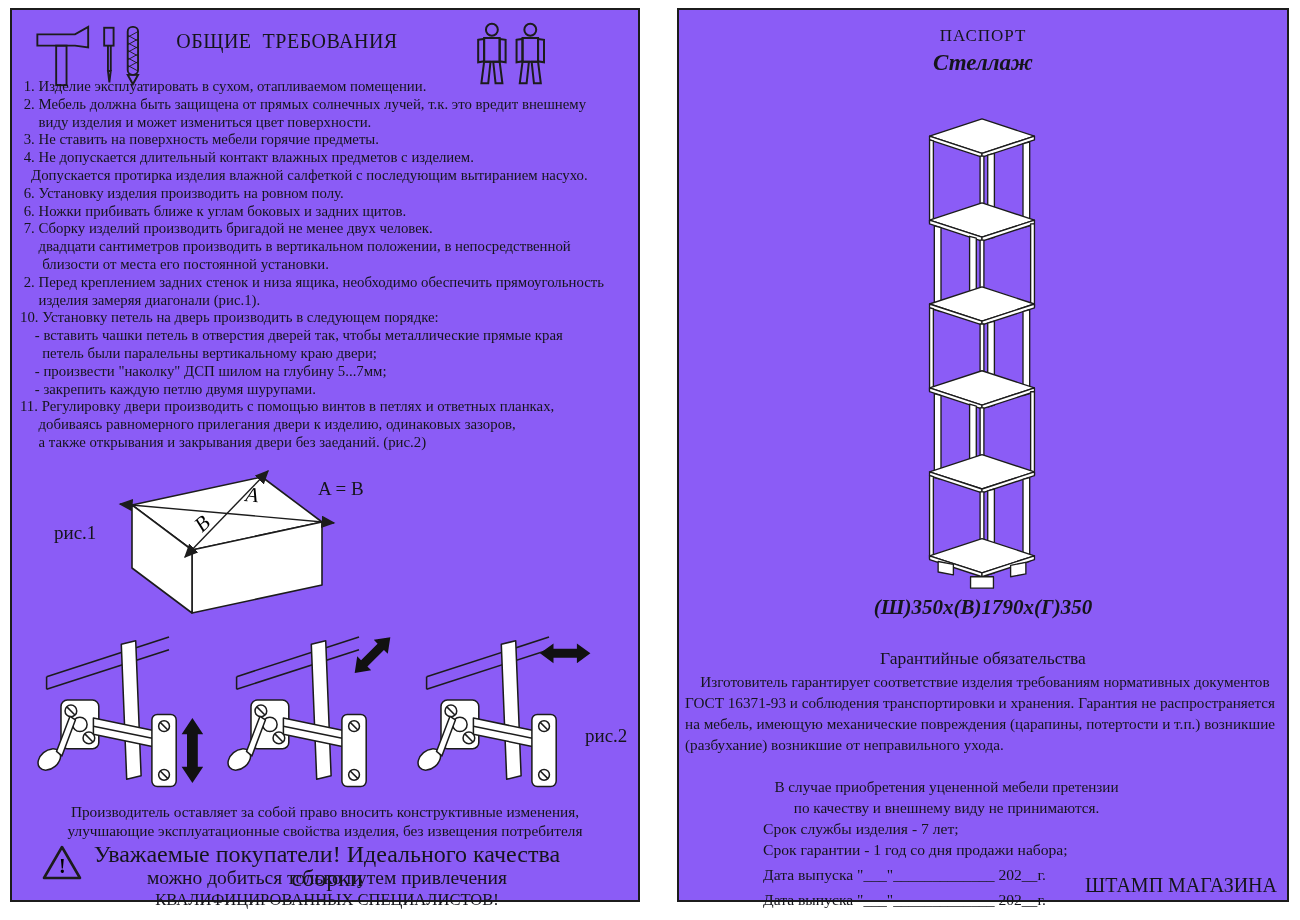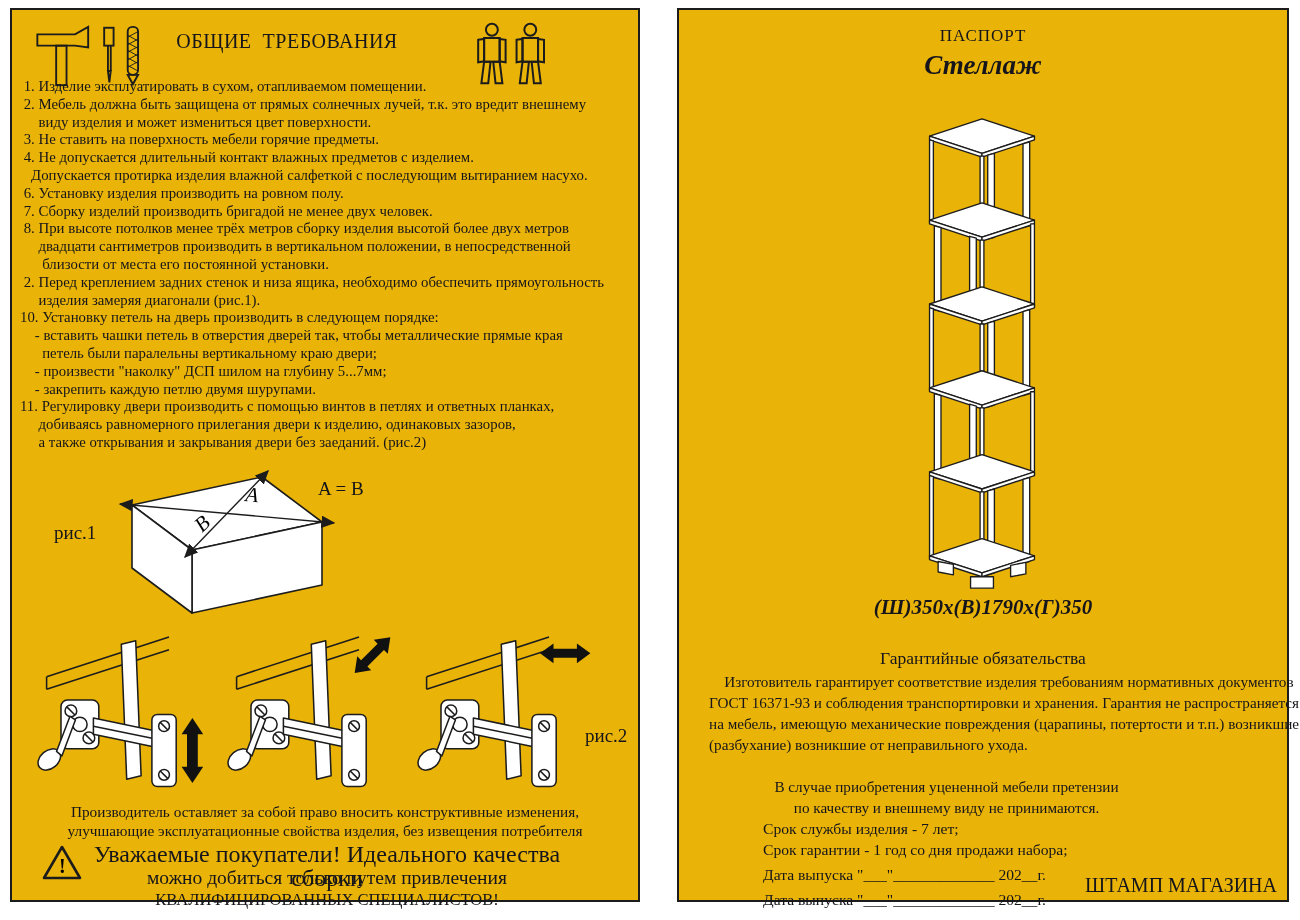--- a/index.html
+++ b/index.html
@@ -1,26 +1,26 @@
 <!DOCTYPE html>
 <html><head>
 <meta charset="utf-8">
 <style>
   html,body{margin:0;padding:0;background:#ffffff;}
   #canvas{position:relative;width:1300px;height:920px;background:#ffffff;
           font-family:"Liberation Serif",serif;color:#15151b;overflow:hidden;}
   .abs{position:absolute;}
-  .page{position:absolute;top:8px;height:890px;border:2px solid #1c1c1c;background:#eab308;}
+  .page{position:absolute;top:8px;height:890px;border:2px solid #1c1c1c;background:#8b5cf6;}
   #left-page{left:10px;width:626px;}
   #right-page{left:677px;width:608px;}
   .pre{white-space:pre;}
   .center{text-align:center;}
   .req-line{white-space:pre;font-size:14.8px;line-height:17.8px;}
   .note-line{font-size:15.3px;line-height:18.5px;}
-  .warr-line{white-space:pre;font-size:15.2px;line-height:21px;margin-left:24px;}
+  .warr-line{white-space:pre;font-size:15.2px;line-height:21px;}
   .claims-line{font-size:15.2px;line-height:21px;}
   .date-line{font-size:15.6px;}
   .fig-label{font-size:19px;}
   .bolditalic{font-weight:bold;font-style:italic;}
   svg{display:block;}
 </style>
 </head>
 <body>
 
 <div id="canvas">
@@ -92,22 +92,22 @@
 
     <div class="abs" style="left:8px;top:68px;width:614px">
 
     <div class="req-line"> 1. Изделие эксплуатировать в сухом, отапливаемом помещении.</div>
         <div class="req-line"> 2. Мебель должна быть защищена от прямых солнечных лучей, т.к. это вредит внешнему</div>
         <div class="req-line">     виду изделия и может измениться цвет поверхности.</div>
         <div class="req-line"> 3. Не ставить на поверхность мебели горячие предметы.</div>
         <div class="req-line"> 4. Не допускается длительный контакт влажных предметов с изделием.</div>
         <div class="req-line">   Допускается протирка изделия влажной салфеткой с последующим вытиранием насухо.</div>
         <div class="req-line"> 6. Установку изделия производить на ровном полу.</div>
+        <div class="req-line"> 6. Ножки прибивать ближе к углам боковых и задних щитов.</div>
         <div class="req-line"> 7. Сборку изделий производить бригадой не менее двух человек.</div>
-        <div class="req-line"> 8. При высоте потолков менее трёх метров сборку изделия высотой более двух метров</div>
         <div class="req-line">     двадцати сантиметров производить в вертикальном положении, в непосредственной</div>
         <div class="req-line">      близости от места его постоянной установки.</div>
         <div class="req-line"> 2. Перед креплением задних стенок и низа ящика, необходимо обеспечить прямоугольность</div>
         <div class="req-line">     изделия замеряя диагонали (рис.1).</div>
         <div class="req-line">10. Установку петель на дверь производить в следующем порядке:</div>
         <div class="req-line">    - вставить чашки петель в отверстия дверей так, чтобы металлические прямые края</div>
         <div class="req-line">      петель были паралельны вертикальному краю двери;</div>
         <div class="req-line">    - произвести "наколку" ДСП шилом на глубину 5...7мм;</div>
         <div class="req-line">    - закрепить каждую петлю двумя шурупами.</div>
         <div class="req-line">11. Регулировку двери производить с помощью винтов в петлях и ответных планках,</div>
@@ -169,21 +169,21 @@
 
     <div class="abs center" style="left:80px;top:832px;width:470px;font-size:24px;line-height:24px">Уважаемые покупатели! Идеального качества сборки</div>
     <div class="abs center" style="left:80px;top:856px;width:470px;font-size:19.5px;line-height:24px">можно добиться только путем привлечения</div>
     <div class="abs center" style="left:80px;top:880px;width:470px;font-size:16.5px">КВАЛИФИЦИРОВАННЫХ СПЕЦИАЛИСТОВ!</div>
   </div>
 
   <div id="right-page" class="page">
 
     <div class="abs center" style="left:0;top:16px;width:100%;font-size:17px;letter-spacing:1px">ПАСПОРТ</div>
 
-    <div class="abs center bolditalic" style="left:0;top:40px;width:100%;font-size:27px">Стеллаж</div>
+    <div class="abs center bolditalic" style="left:0;top:40px;width:100%;font-size:23px">Стеллаж</div>
 
     <svg class="abs" style="left:178px;top:88px" viewBox="0 0 240 518" width="250" height="494">
       <g fill="#ffffff" stroke="#1c1c1c" stroke-width="1.4" stroke-linejoin="round">
 
         <polygon points="65,40 120,58 175,40 120,22"></polygon>
         <polygon points="65,40 120,58 120,62 65,44"></polygon>
         <polygon points="120,58 175,40 175,44 120,62"></polygon>
 
         <polygon points="65,44 69,45 69,132 65,131"></polygon>
         <polygon points="118,61 122,61 122,149 118,149"></polygon>

